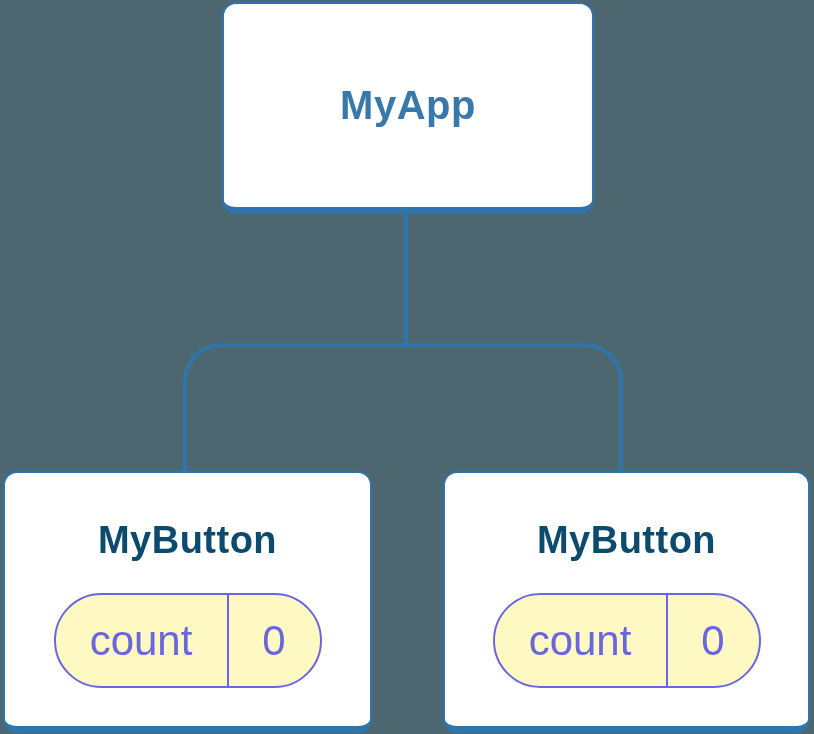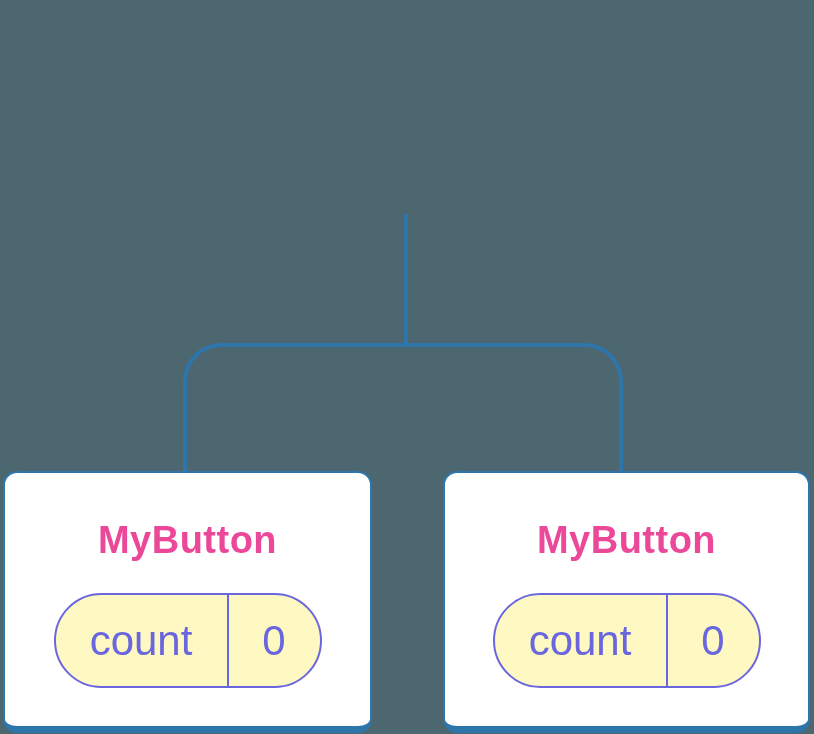--- a/index.html
+++ b/index.html
@@ -71,21 +71,21 @@
 
   .child-title {
     position: absolute;
     top: 41px;
     left: 0;
     right: 0;
     text-align: center;
     font-size: 38px;
     line-height: 52px;
     font-weight: 700;
-    color: #ec4899;
+    color: #0c4a6e;
     letter-spacing: 0.5px;
   }
 
   
   .pill {
     position: absolute;
     top: 120px;
     left: 50%;
     transform: translateX(-50%);
     width: 268px;
@@ -111,20 +111,23 @@
     display: flex;
     align-items: center;
     justify-content: center;
   }
 </style>
 </head>
 <body>
 
 <div class="canvas">
 
+  <div class="node node-root">
+    <span class="node-title">MyApp</span>
+  </div>
 
   <div class="stem"></div>
 
   <div class="bracket"></div>
 
   <div class="node node-child child-left">
     <div class="child-title">MyButton</div>
     <div class="pill">
       <span class="pill-key">count</span>
       <span class="pill-value">0</span>

